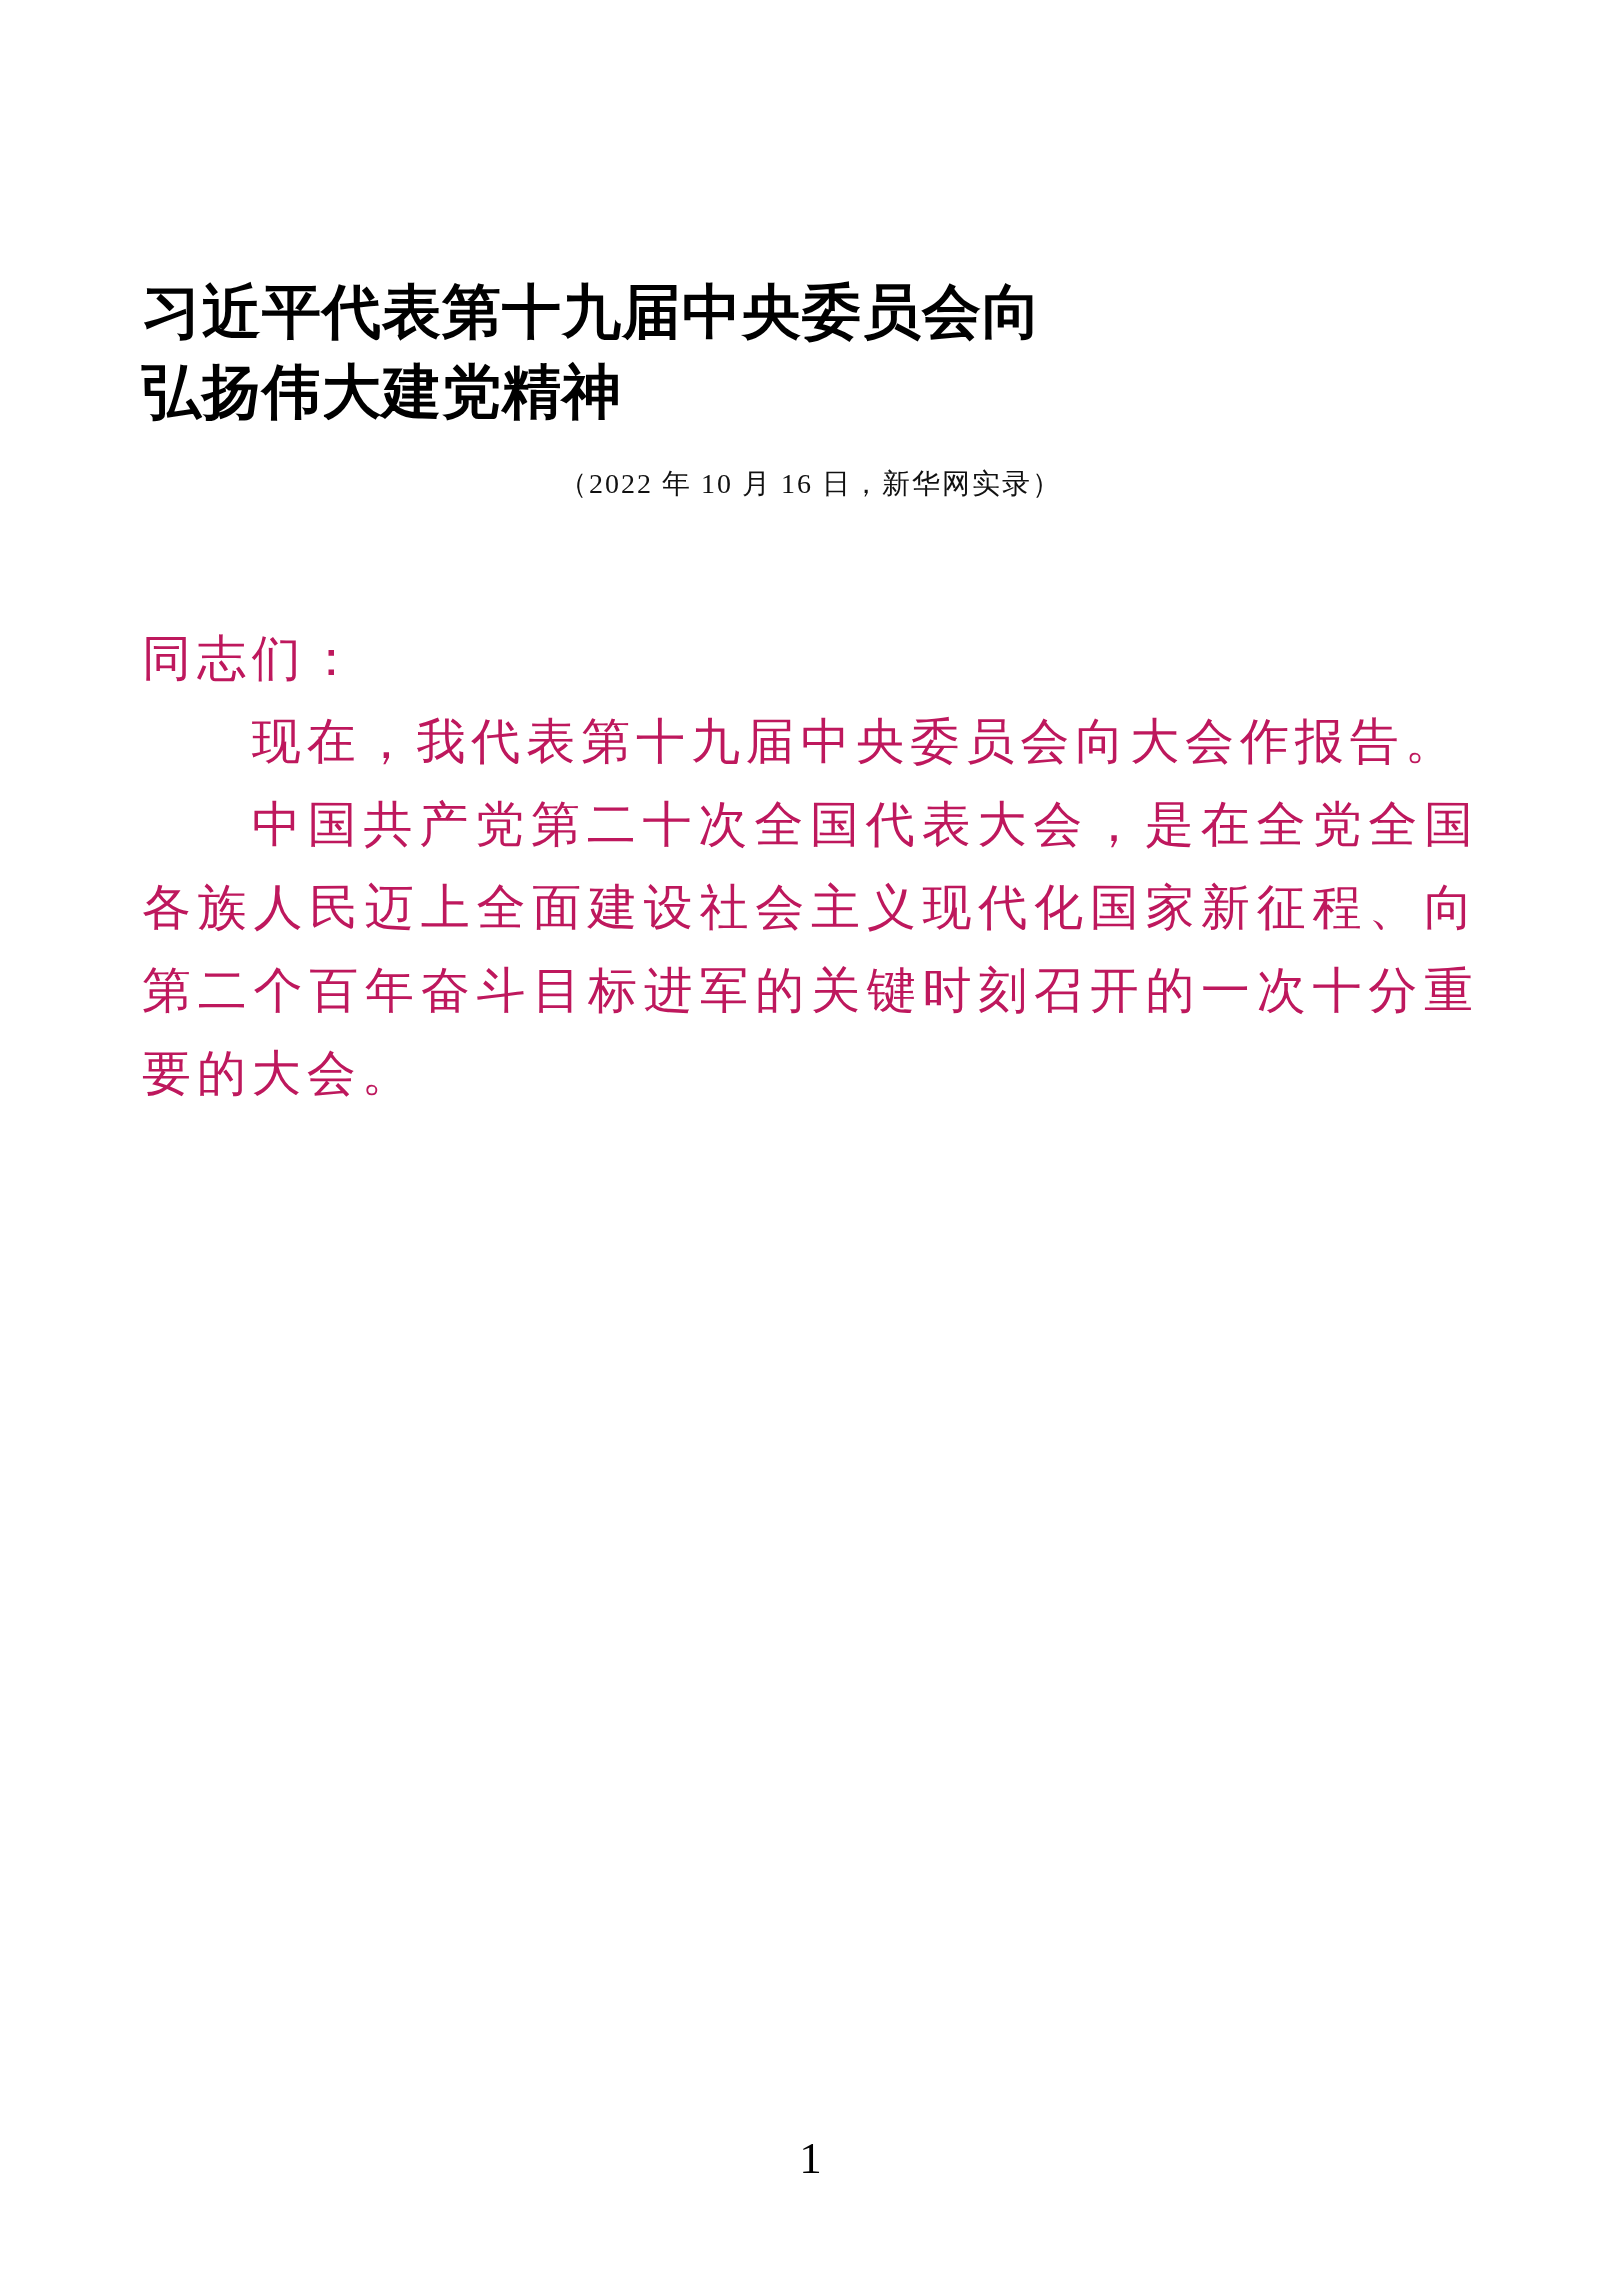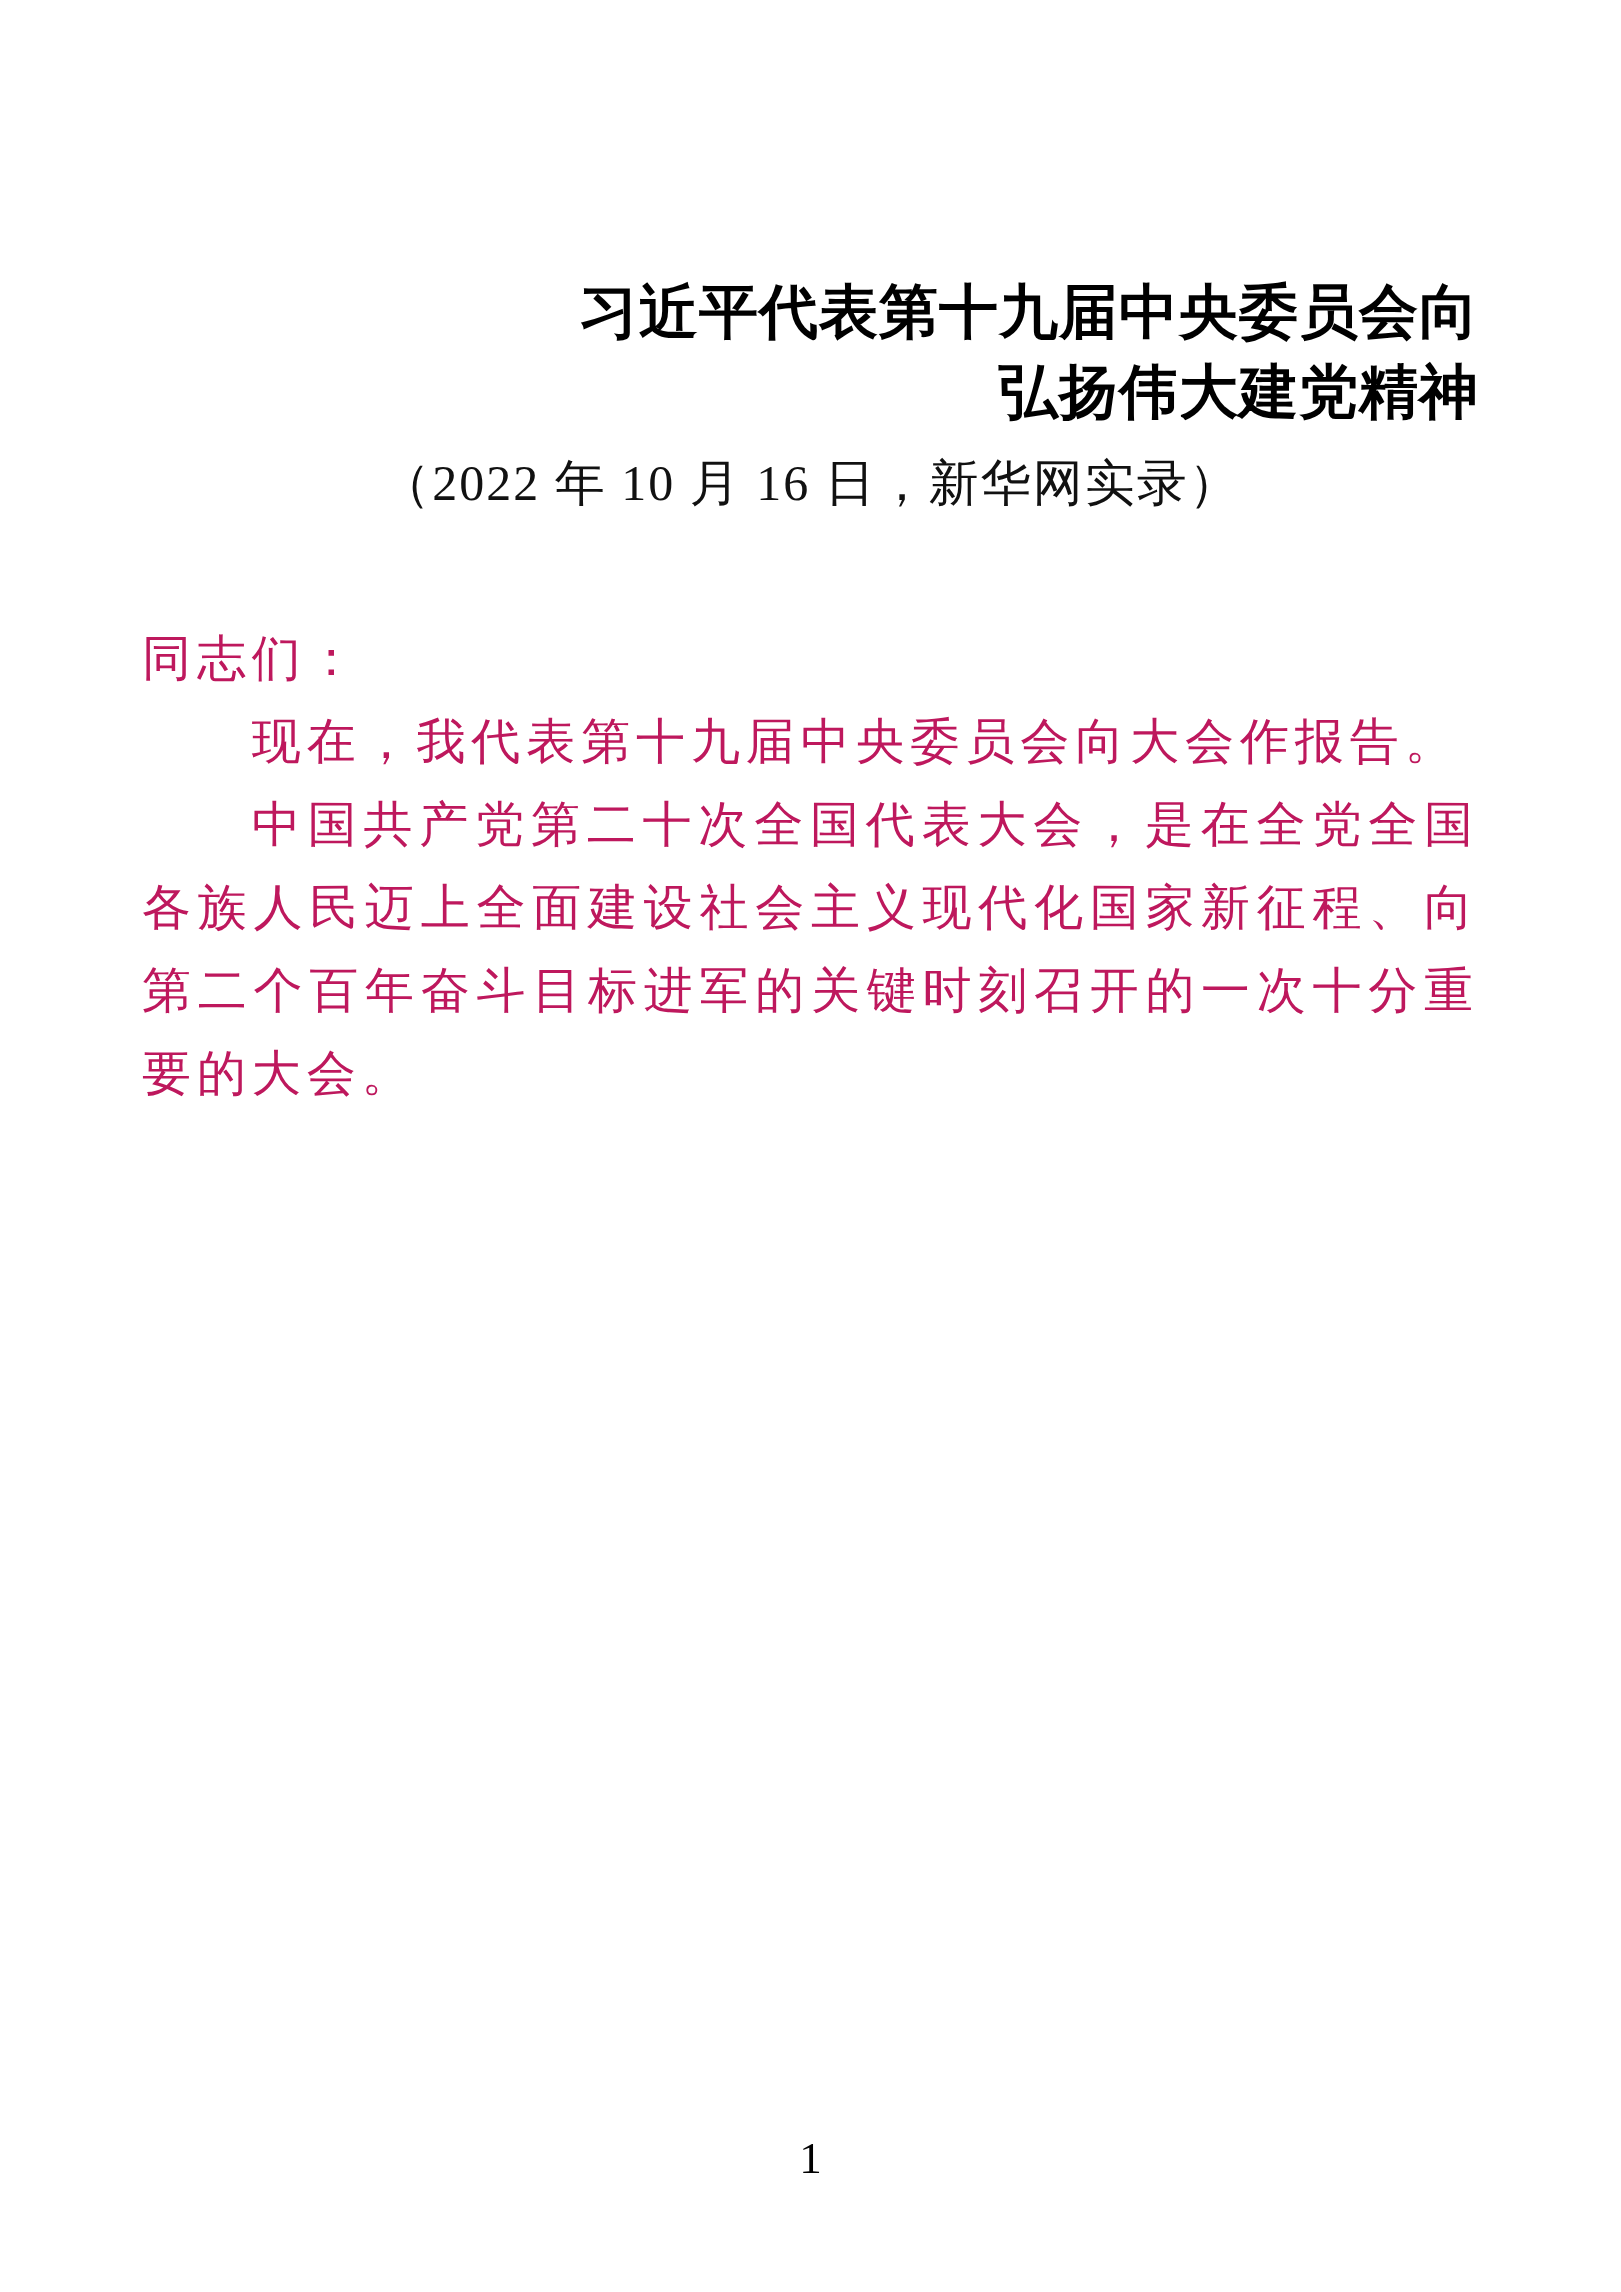--- a/index.html
+++ b/index.html
@@ -11,33 +11,33 @@
     margin: 0 auto;
     background: #ffffff;
     overflow: hidden;
     font-family: "Liberation Serif", serif;
     color: #1a1a1a;
   }
   .content {
     padding: 272px 142px 0 142px;
   }
   .doc-title {
-    text-align: right;
+    text-align: left;
     font-family: "Liberation Serif", "DejaVu Serif", serif;
     font-weight: bold;
     font-size: 59px;
     line-height: 80px;
     color: #000000;
     letter-spacing: 1px;
   }
   .doc-subtitle {
     margin-top: 21.6px;
     text-align: center;
     font-family: "Liberation Serif", "DejaVu Serif", serif;
-    font-size: 50px;
+    font-size: 28px;
     line-height: 59px;
     color: #111111;
     letter-spacing: 2px;
   }
   .doc-body {
     margin-top: 104px;
     text-align: justify;
   }
   .para {
     font-size: 49px;

